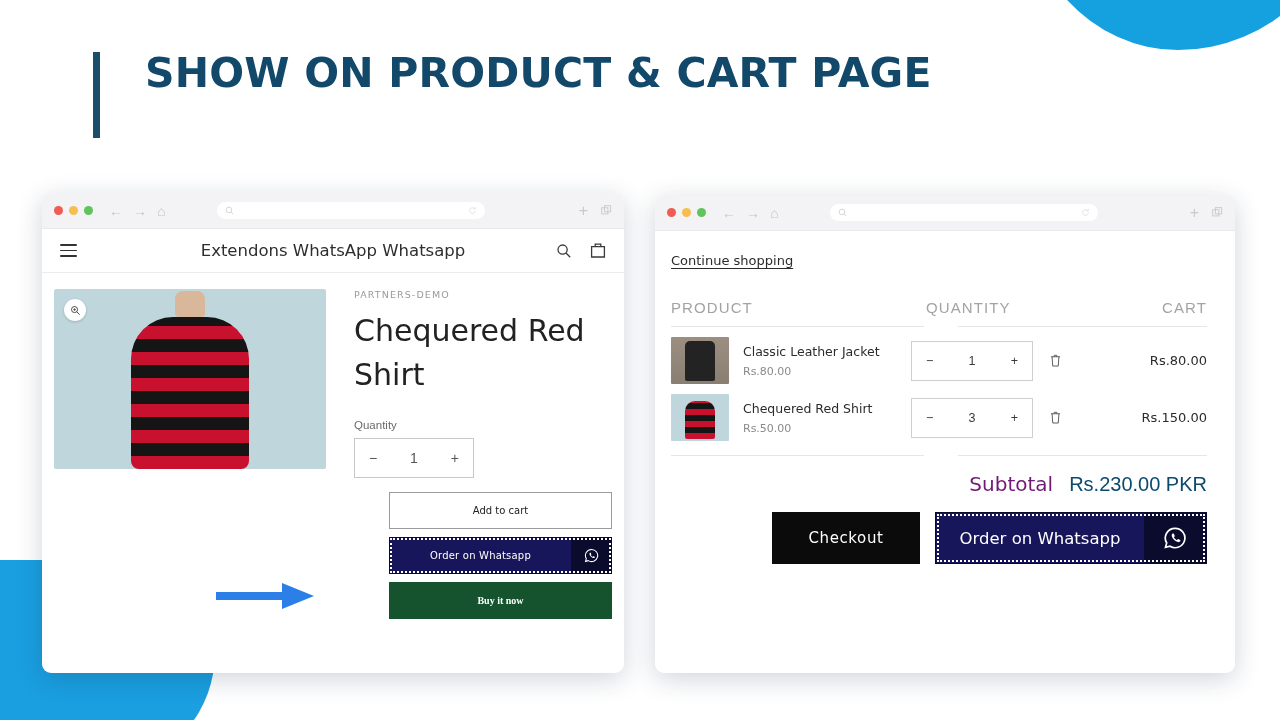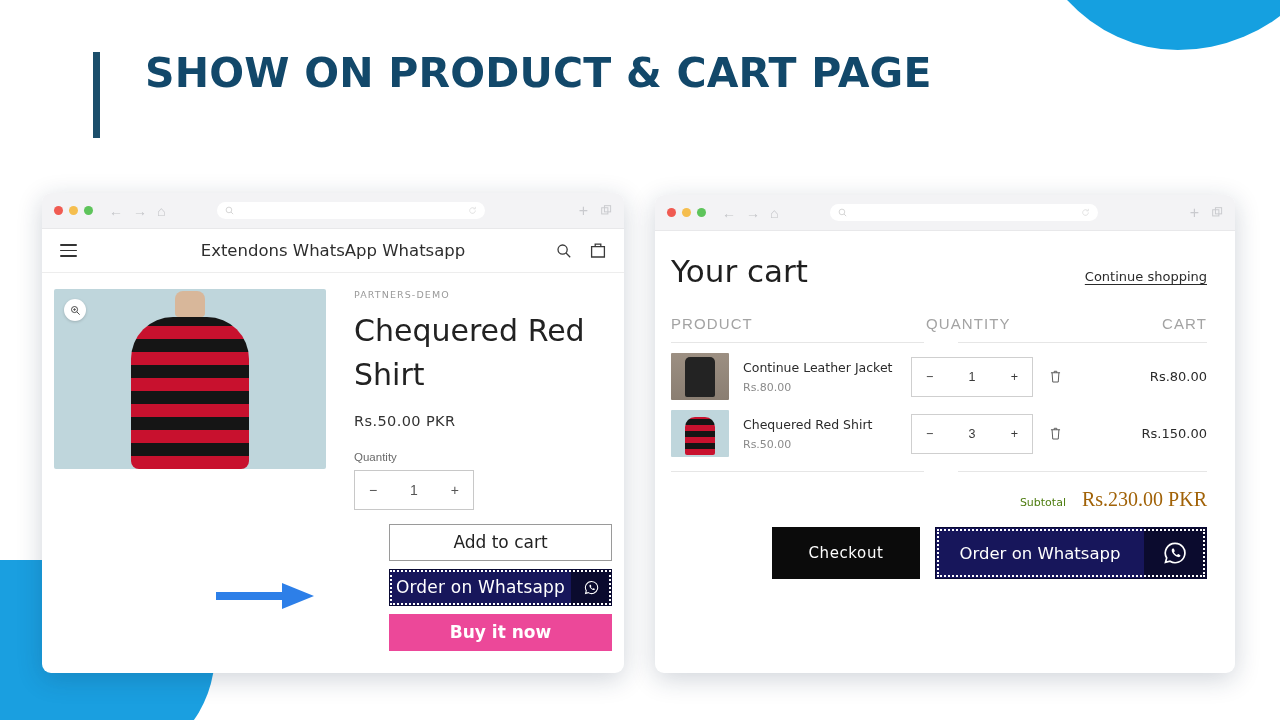--- a/index.html
+++ b/index.html
@@ -122,34 +122,34 @@
   .stepper {
     margin-top:7px; width:120px; height:40px; border:1px solid #C8C8C8;
     display:flex; align-items:center; justify-content:space-between; padding:0 14px;
     font-size:13px; color:#3a3a3a;
   }
   .stepper span { font-size:14px; color:#555; }
 
   .btn-stack { padding:0 12px 0 347px; margin-top:14px; }
   .btn {
     height:37px; display:flex; align-items:center; justify-content:center;
-    font-size:17px; font-family:"DejaVu Sans", sans-serif; cursor:pointer;
+    font-size:10px; font-family:"DejaVu Sans", sans-serif; cursor:pointer;
   }
   .btn-add { border:1px solid #9A9A9A; color:#222; background:#fff; }
   .btn-wa {
     margin-top:8px; position:relative; background:#17165B; color:#fff;
     outline:2px dotted #fff; outline-offset:-3px;
     border:1px solid #0A0A33; padding:0;
   }
   .btn-wa .lbl { flex:1; text-align:center; font-weight:500; letter-spacing:.2px; }
   .btn-wa .wa-ic {
     width:40px; height:100%; background:#0B0B2E;
     display:flex; align-items:center; justify-content:center; flex:none;
   }
-  .btn-buy { margin-top:8px; background:#ec4899; color:#fff; font-weight:600; }
+  .btn-buy { margin-top:8px; background:#14532d; color:#fff; font-weight:600;font-family:Liberation Serif, serif; }
 
   .arrow {
     position:absolute; left:216px; top:581px; width:100px; height:30px;
   }
 
   
   .cart-body { padding:22px 28px 0 16px; }
   .cart-top { display:flex; align-items:flex-end; justify-content:space-between; }
   .cart-title {
     font-size:31px; color:#1F1F1F; font-family:"DejaVu Sans", sans-serif; font-weight:400;
@@ -191,22 +191,22 @@
   .c-stepper {
     width:122px; height:40px; border:1px solid #CFCFCF; display:flex;
     align-items:center; justify-content:space-between; padding:0 14px;
     font-size:12.5px; color:#3a3a3a; background:#fff;
   }
   .c-total { flex:1; text-align:right; font-size:13px; color:#2B2B2B;
              font-family:"DejaVu Sans", sans-serif; }
 
   .cart-foot { margin-top:16px; }
   .sub-line { text-align:right; display:flex; justify-content:flex-end; align-items:baseline; gap:16px; }
-  .sub-lbl { font-size:11px; color:#4d7c0f; font-family:"DejaVu Sans", sans-serif; }
-  .sub-val { font-size:20px; color:#a16207; font-family:Liberation Serif, serif; }
+  .sub-lbl { font-size:20px; color:#701a75; font-family:"DejaVu Sans", sans-serif; }
+  .sub-val { font-size:20px; color:#0c4a6e; font-family:Liberation Sans, sans-serif; }
   .tax-note { margin-top:9px; text-align:right; font-size:12.5px; color:#6E6E6E;
               font-family:"DejaVu Sans", sans-serif; }
   .cart-btns { margin-top:16px; display:flex; justify-content:flex-end; gap:15px; }
   .btn-checkout {
     width:148px; height:52px; background:#0B0B0B; color:#fff;
     display:flex; align-items:center; justify-content:center;
     font-size:15px; letter-spacing:.6px; font-family:"DejaVu Sans", sans-serif; cursor:pointer;
   }
   .btn-wa-cart {
     width:272px; height:52px; background:#17165B; color:#fff;
@@ -293,21 +293,20 @@
             <line x1="10" y1="10" x2="14" y2="14" stroke="#444" stroke-width="1.4"></line>
             <line x1="4.5" y1="6.6" x2="8.7" y2="6.6" stroke="#444" stroke-width="1.1"></line>
             <line x1="6.6" y1="4.5" x2="6.6" y2="8.7" stroke="#444" stroke-width="1.1"></line>
           </svg>
         </div>
       </div>
 
       <div class="p-info">
         <div class="vendor">PARTNERS-DEMO</div>
         <div class="p-name">Chequered Red Shirt</div>
-        <div class="p-price">Rs.50.00 PKR</div>
         <div class="q-label">Quantity</div>
         <div class="stepper">
           <span>−</span>
           <span>1</span>
           <span>+</span>
         </div>
       </div>
     </div>
 
     <div class="btn-stack">
@@ -354,39 +353,38 @@
         <span>+</span>
         <svg width="11" height="11" viewBox="0 0 16 16">
           <rect x="1" y="4" width="9" height="9" fill="none" stroke="#C9CACE" stroke-width="1.4"></rect>
           <rect x="5" y="1" width="9" height="9" fill="none" stroke="#C9CACE" stroke-width="1.4"></rect>
         </svg>
       </div>
     </div>
 
     <div class="cart-body">
       <div class="cart-top">
-        <div class="cart-title">Your cart</div>
         <div class="cont-shop">Continue shopping</div>
       </div>
 
       <div class="cart-table">
         <div class="cart-head">
           <div class="col-prod">PRODUCT</div>
           <div class="col-qty">QUANTITY</div>
           <div class="col-tot">CART</div>
         </div>
         <div class="rule">
             <i class="r1"></i>
             <i class="r2"></i>
           </div>
 
         <div class="c-row">
           <div class="thumb th-jacket"></div>
           <div class="c-name">
-            <div class="n">Continue Leather Jacket</div>
+            <div class="n">Classic Leather Jacket</div>
             <div class="p">Rs.80.00</div>
           </div>
           <div class="c-qtywrap">
             <div class="c-stepper">
               <span>−</span>
               <span>1</span>
               <span>+</span>
             </div>
             <svg width="13" height="15" viewBox="0 0 16 18">
               <path d="M2.4 4.4h11.2M6.4 4.4V2.6h3.2v1.8M3.8 4.4l.8 11.4h6.8l.8-11.4" fill="none" stroke="#5a5a5a" stroke-width="1.2"></path>

